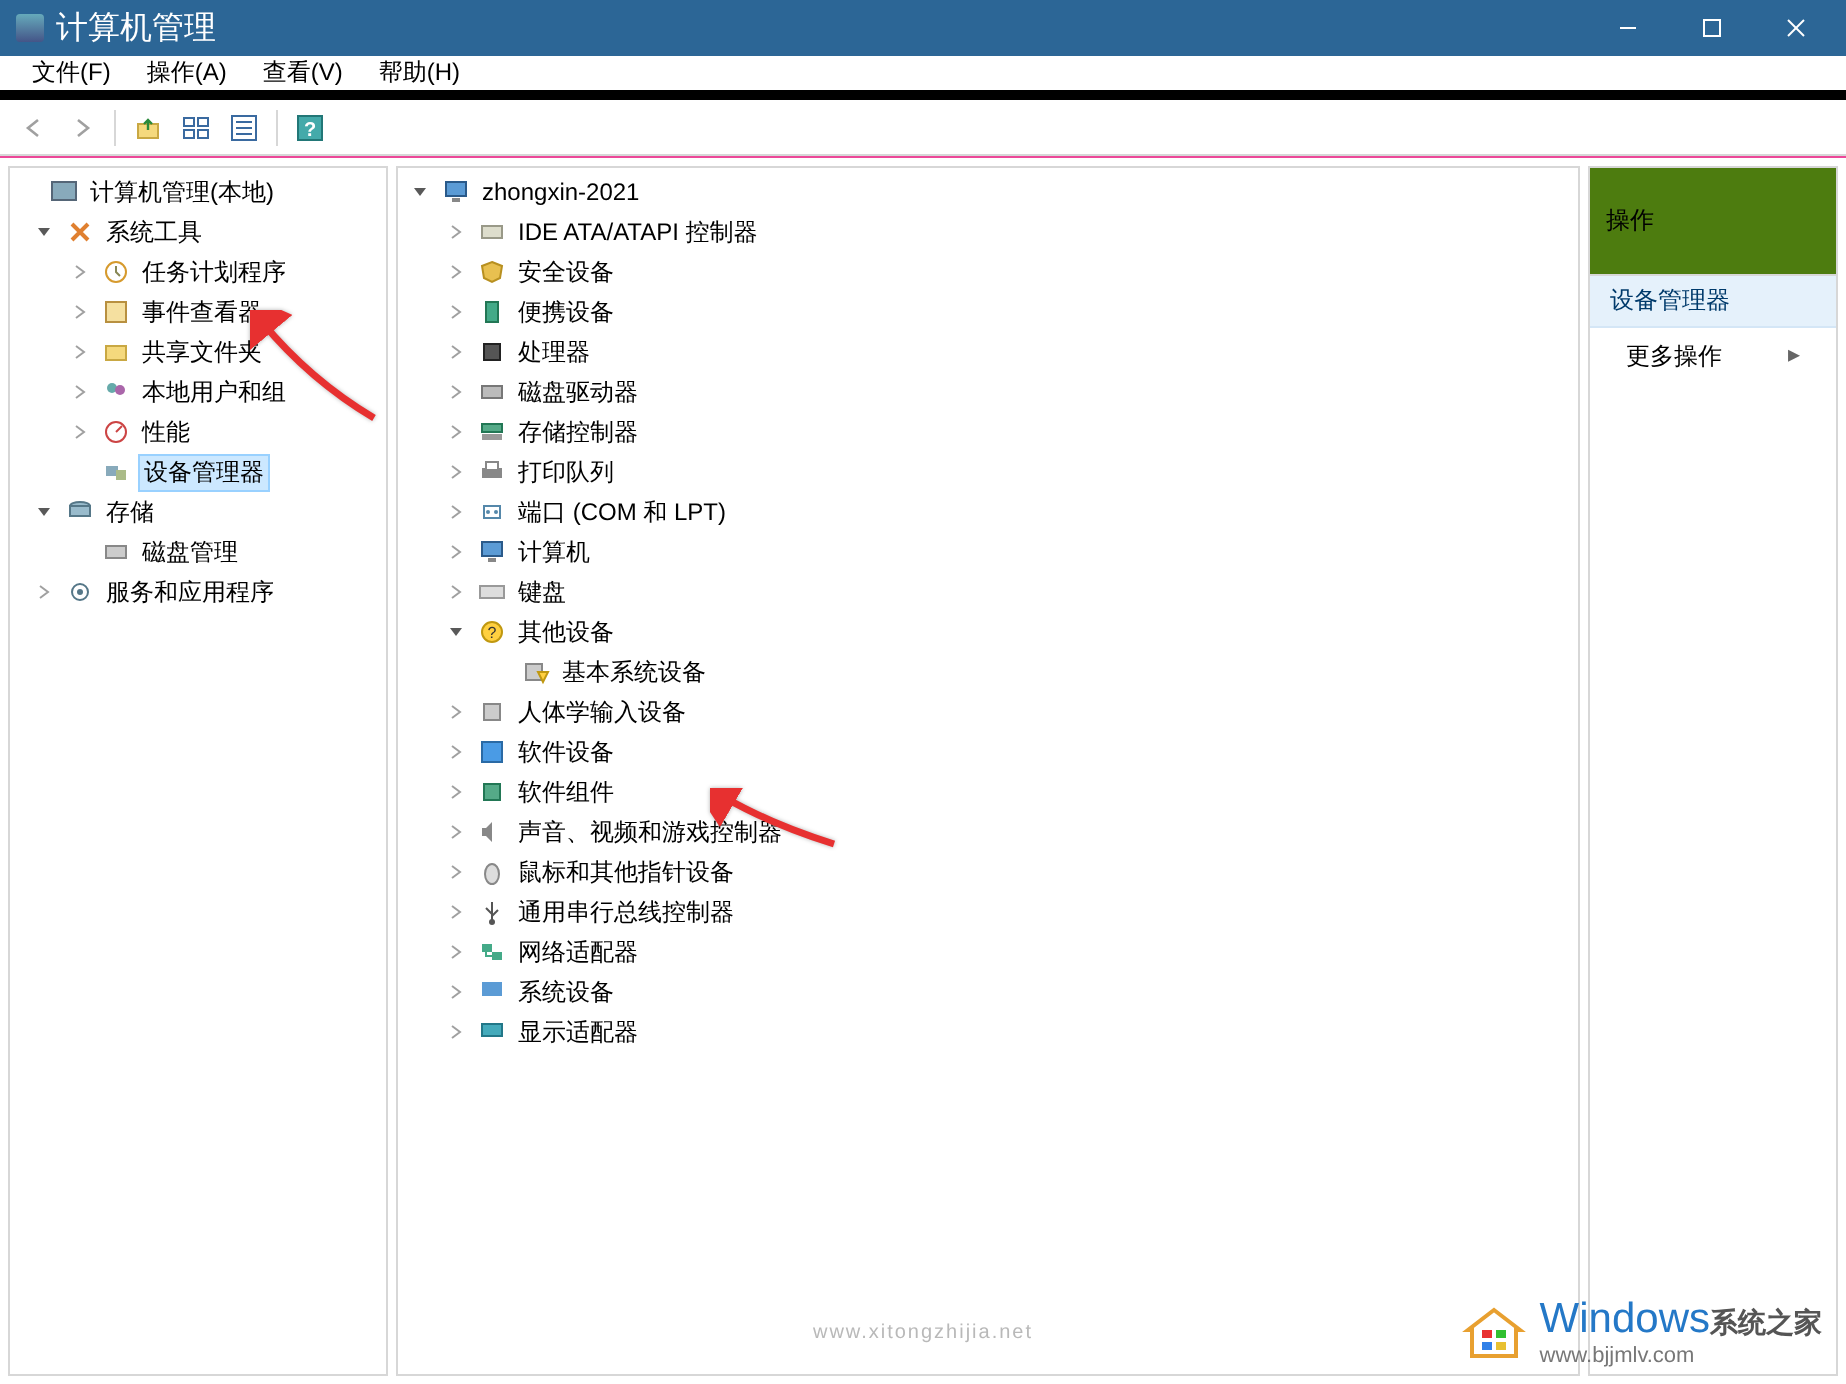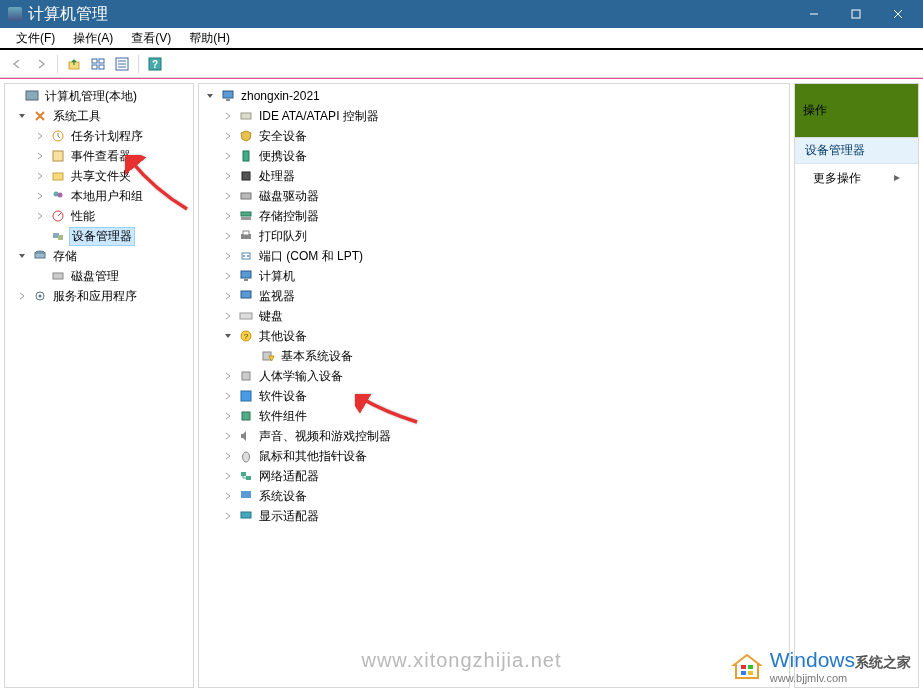--- a/index.html
+++ b/index.html
@@ -27,21 +27,21 @@
     .titlebar-controls { display: flex; gap: 0; }
     .tbtn { width: 42px; height: 28px; display: flex; align-items: center; justify-content: center; cursor: default; }
     .tbtn svg { stroke: #fff; }
     .menubar {
       background: #fff;
       height: 22px;
       display: flex;
       align-items: center;
       padding: 0 8px;
       gap: 2px;
-      border-bottom: 2px solid #000000;
+      border-bottom: 5px solid #000000;
     }
     .menu-item { padding: 2px 8px; cursor: default; }
     .toolbar {
       background: #fff;
       height: 28px;
       display: flex;
       align-items: center;
       padding: 0 6px;
       gap: 2px;
       border-bottom: 1px solid #d7d7d7;
@@ -121,21 +121,21 @@
       pointer-events: none;
       z-index: 100;
     }
     .arrow-svg { filter: drop-shadow(0 0 1px rgba(0,0,0,0.3)); }
     .watermark1 {
       position: absolute;
       bottom: 20px;
       left: 50%;
       transform: translateX(-50%);
       color: #b9b9b9;
-      font-size: 20px;
+      font-size: 10px;
       letter-spacing: 1px;
     }
     .watermark2 {
       position: absolute;
       bottom: 8px;
       right: 12px;
       display: flex;
       align-items: center;
       gap: 6px;
       color: #3c6fa0;
@@ -510,33 +510,20 @@
         <span class="label-span">计算机</span>
       </div>
       <div class="tree-node" style="padding-left:22px">
         <span class="expander">
             <svg width="10" height="10">
               <path d="M3 2 L7 5 L3 8" fill="none" stroke="#a0a0a0"></path>
             </svg>
           </span>
         <span class="ticon">
             <svg width="14" height="14">
-              <rect x="2" y="2" width="10" height="7" fill="#5b9bd5" stroke="#2a5a8a"></rect>
-            </svg>
-          </span>
-        <span class="label-span">监视器</span>
-      </div>
-      <div class="tree-node" style="padding-left:22px">
-        <span class="expander">
-            <svg width="10" height="10">
-              <path d="M3 2 L7 5 L3 8" fill="none" stroke="#a0a0a0"></path>
-            </svg>
-          </span>
-        <span class="ticon">
-            <svg width="14" height="14">
               <rect x="1" y="4" width="12" height="6" fill="#ddd" stroke="#999"></rect>
             </svg>
           </span>
         <span class="label-span">键盘</span>
       </div>
       <div class="tree-node" style="padding-left:22px">
         <span class="expander">
             <svg width="10" height="10">
               <path d="M2 3 L5 7 L8 3 Z" fill="#595959"></path>
             </svg>
@@ -616,20 +603,34 @@
             <svg width="10" height="10">
               <path d="M3 2 L7 5 L3 8" fill="none" stroke="#a0a0a0"></path>
             </svg>
           </span>
         <span class="ticon">
             <svg width="14" height="14">
               <ellipse cx="7" cy="8" rx="3.5" ry="5" fill="#ddd" stroke="#888"></ellipse>
             </svg>
           </span>
         <span class="label-span">鼠标和其他指针设备</span>
+      </div>
+      <div class="tree-node" style="padding-left:22px">
+        <span class="expander">
+            <svg width="10" height="10">
+              <path d="M3 2 L7 5 L3 8" fill="none" stroke="#a0a0a0"></path>
+            </svg>
+          </span>
+        <span class="ticon">
+            <svg width="14" height="14">
+              <path d="M7 2 L7 11 M4 5 L7 8 M10 6 L7 9" stroke="#555" fill="none"></path>
+              <circle cx="7" cy="12" r="1.5" fill="#555"></circle>
+            </svg>
+          </span>
+        <span class="label-span">通用串行总线控制器</span>
       </div>
       <div class="tree-node" style="padding-left:22px">
         <span class="expander">
             <svg width="10" height="10">
               <path d="M3 2 L7 5 L3 8" fill="none" stroke="#a0a0a0"></path>
             </svg>
           </span>
         <span class="ticon">
             <svg width="14" height="14">
               <rect x="2" y="3" width="5" height="4" fill="#4a8"></rect>

